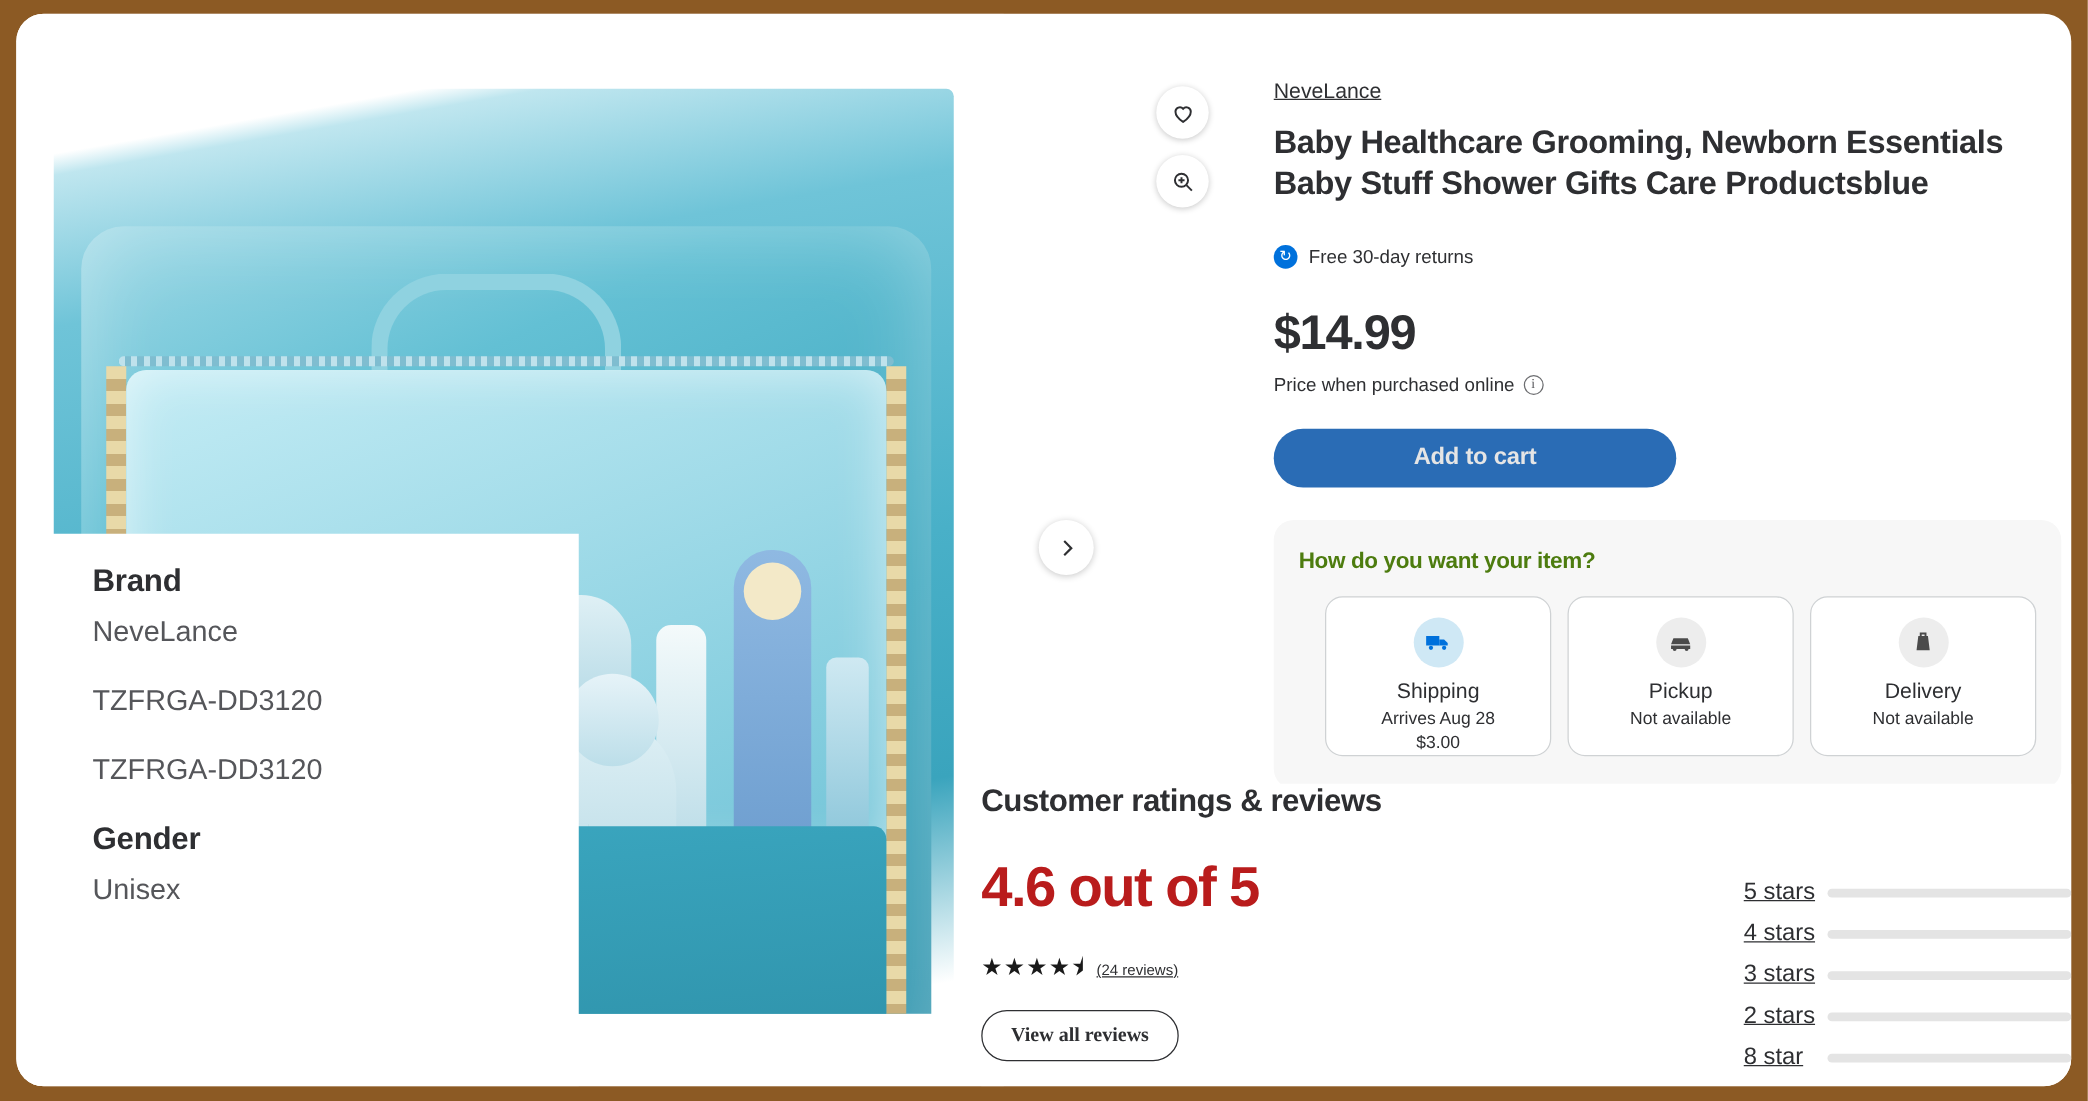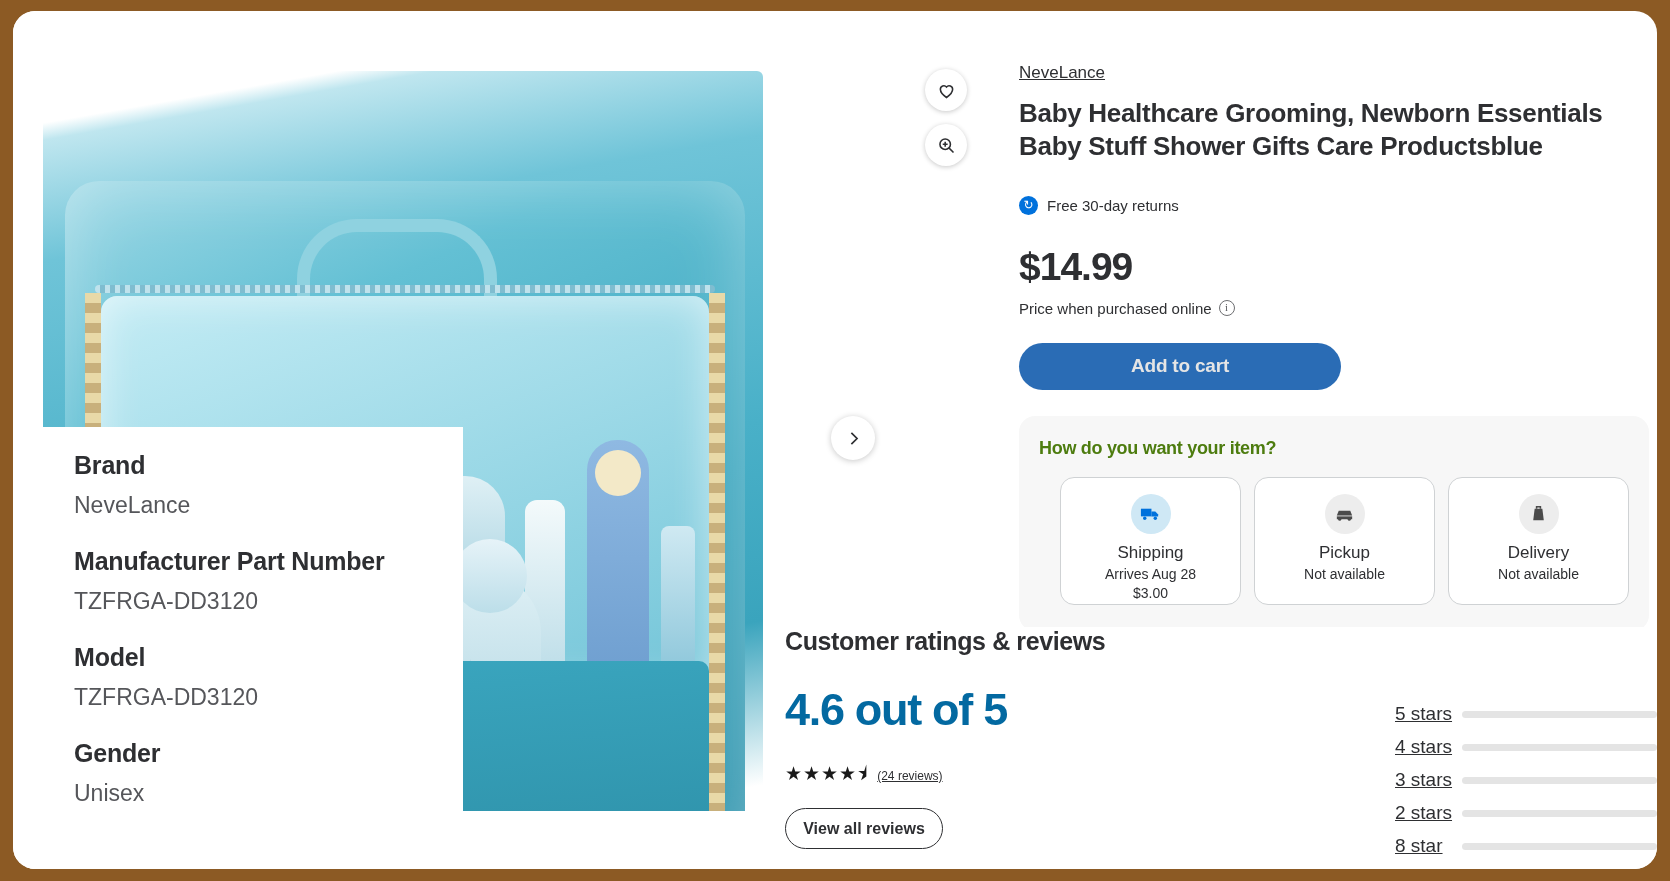--- a/index.html
+++ b/index.html
@@ -197,29 +197,29 @@
   .ff-name { font-size: 17px; color:#2e2f32; }
   .ff-sub  { font-size: 14px; color:#2e2f32; margin-top:3px; }
 
   
   #reviews {
     position:absolute; left: 772px; top: 616px;
     width: 872px; height: 242px;
     background:#ffffff; z-index: 5;
   }
   #reviews-title { font-size:25px; font-weight:bold; color:#2e2f32; letter-spacing:-.4px; }
-  #rating-big { font-size:45px; font-weight:bold; color:#0369a1; margin-top:28px; letter-spacing:-1.3px;}
+  #rating-big { font-size:45px; font-weight:bold; color:#b91c1c; margin-top:28px; letter-spacing:-1.3px;}
   #rating-row { display:flex; align-items:center; gap:9px; margin-top:24px; }
   #stars { font-size:19px; color:#1a1a1a; letter-spacing:1px; }
   #review-count { font-size:12px; color:#2e2f32; text-decoration:underline; cursor:pointer; }
   #review-buttons { display:flex; gap:12px; margin-top:16px; }
   #view-all-reviews {
     width:158px; height:41px; border-radius:22px;
     border:1px solid #2e2f32; background:#fff; color:#2e2f32;
-    font-size:16px; font-weight:bold; font-family:Liberation Sans, sans-serif; cursor:pointer;
+    font-size:16px; font-weight:bold; font-family:Liberation Serif, serif; cursor:pointer;
   }
   #write-review {
     width:150px; height:41px; border-radius:22px; border:none;
     background:#2a6cb5; color:#fff;
     font-size:16px; font-weight:bold; font-family:"Liberation Sans",sans-serif; cursor:pointer;
   }
   #rating-breakdown {
     position:absolute; right: 0; top: 76px; width: 262px;
   }
   .bd-row { display:flex; align-items:center; gap:11px; margin-bottom:11px; }
@@ -280,23 +280,21 @@
     <div id="next-btn">
       <svg width="17" height="17" viewBox="0 0 24 24" fill="none" stroke="#2e2f32" stroke-width="2.4">
         <polyline points="9,4 17,12 9,20"></polyline>
       </svg>
     </div>
   </div>
 
   <div id="spec-card">
     <div class="spec-label">Brand</div>
     <div class="spec-value">NeveLance</div>
-    <div class="spec-label">Manufacturer Part Number</div>
     <div class="spec-value">TZFRGA-DD3120</div>
-    <div class="spec-label">Model</div>
     <div class="spec-value">TZFRGA-DD3120</div>
     <div class="spec-label">Gender</div>
     <div class="spec-value">Unisex</div>
   </div>
 
   <div id="buybox">
     <div id="seller">NeveLance</div>
     <h1 id="title">Baby Healthcare Grooming, Newborn Essentials Baby Stuff Shower Gifts Care Productsblue</h1>
 
     <div id="returns">

